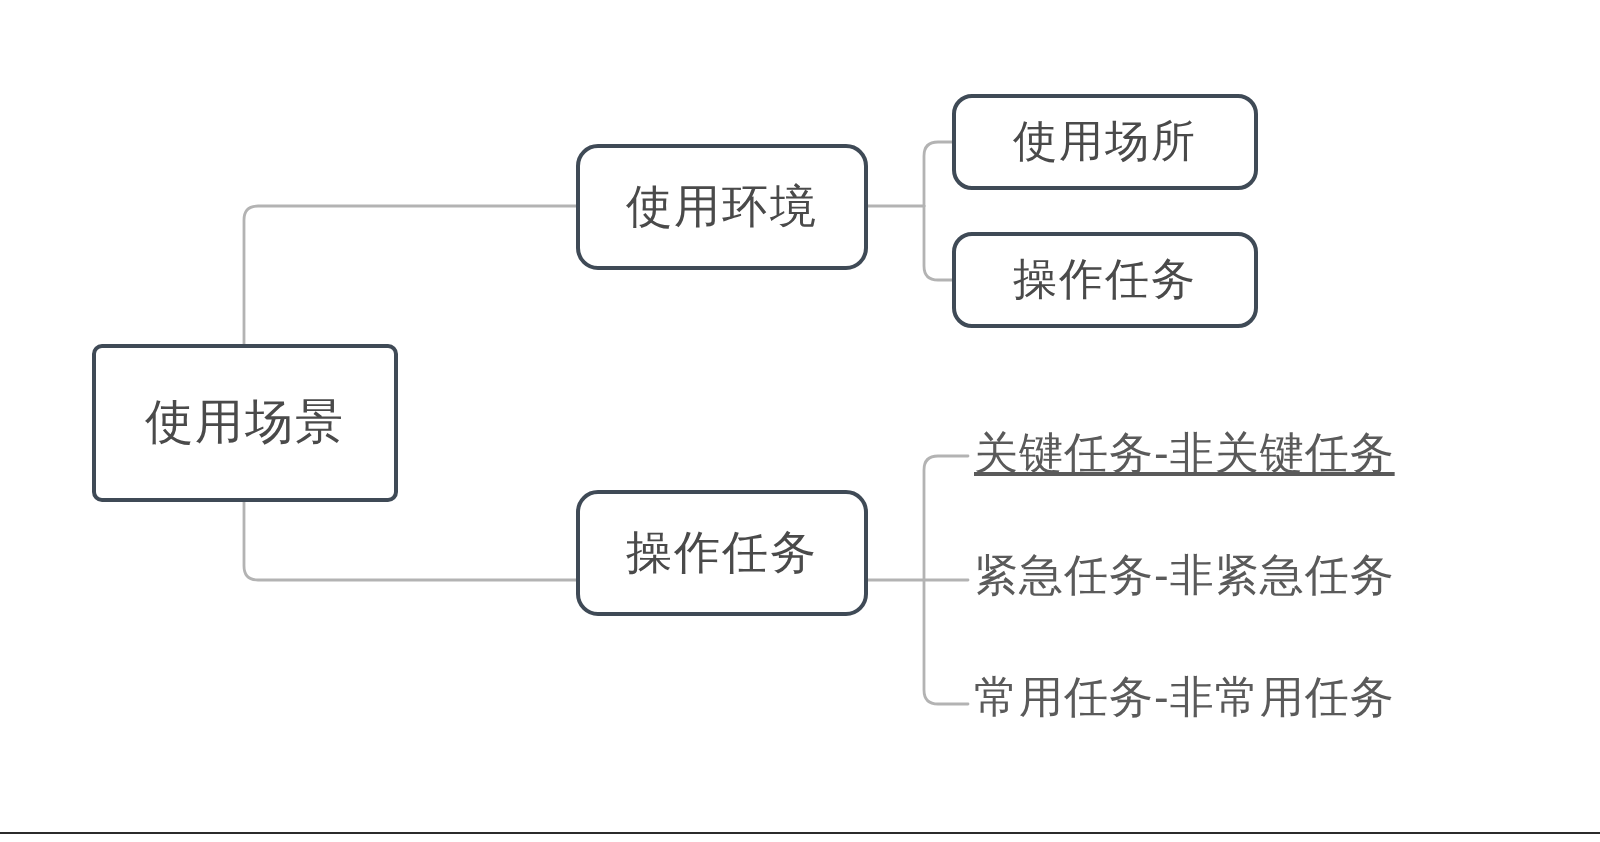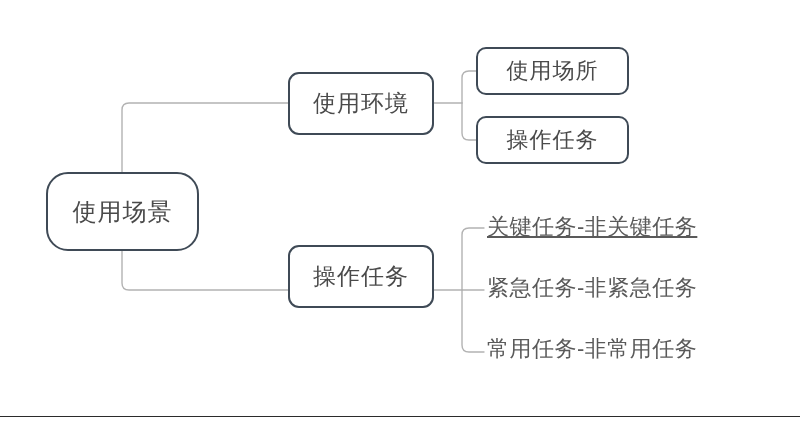--- a/index.html
+++ b/index.html
@@ -49,21 +49,21 @@
   .node-label {
     display: block;
     letter-spacing: 1px;
     line-height: 1;
   }
   .node-root {
     left: 46px;
     top: 172px;
     width: 153px;
     height: 79px;
-    border-radius: 22px;
+    border-radius: 5px;
   }
   .node-root .node-label { font-size: 24px; }
 
   .node-l2 {
     left: 288px;
     width: 146px;
     height: 63px;
     border-radius: 11px;
   }
   .node-l2 .node-label { font-size: 23px; }

